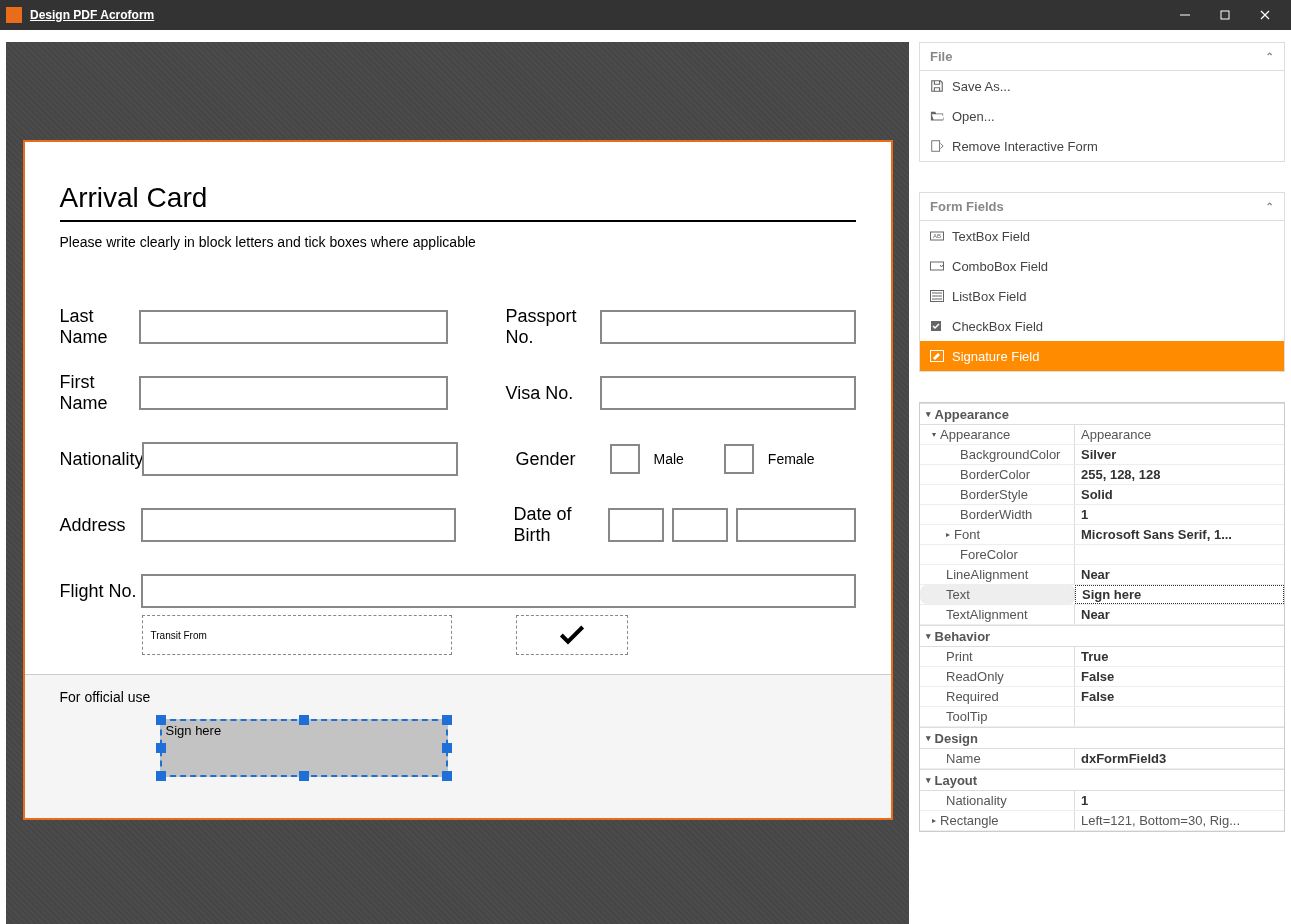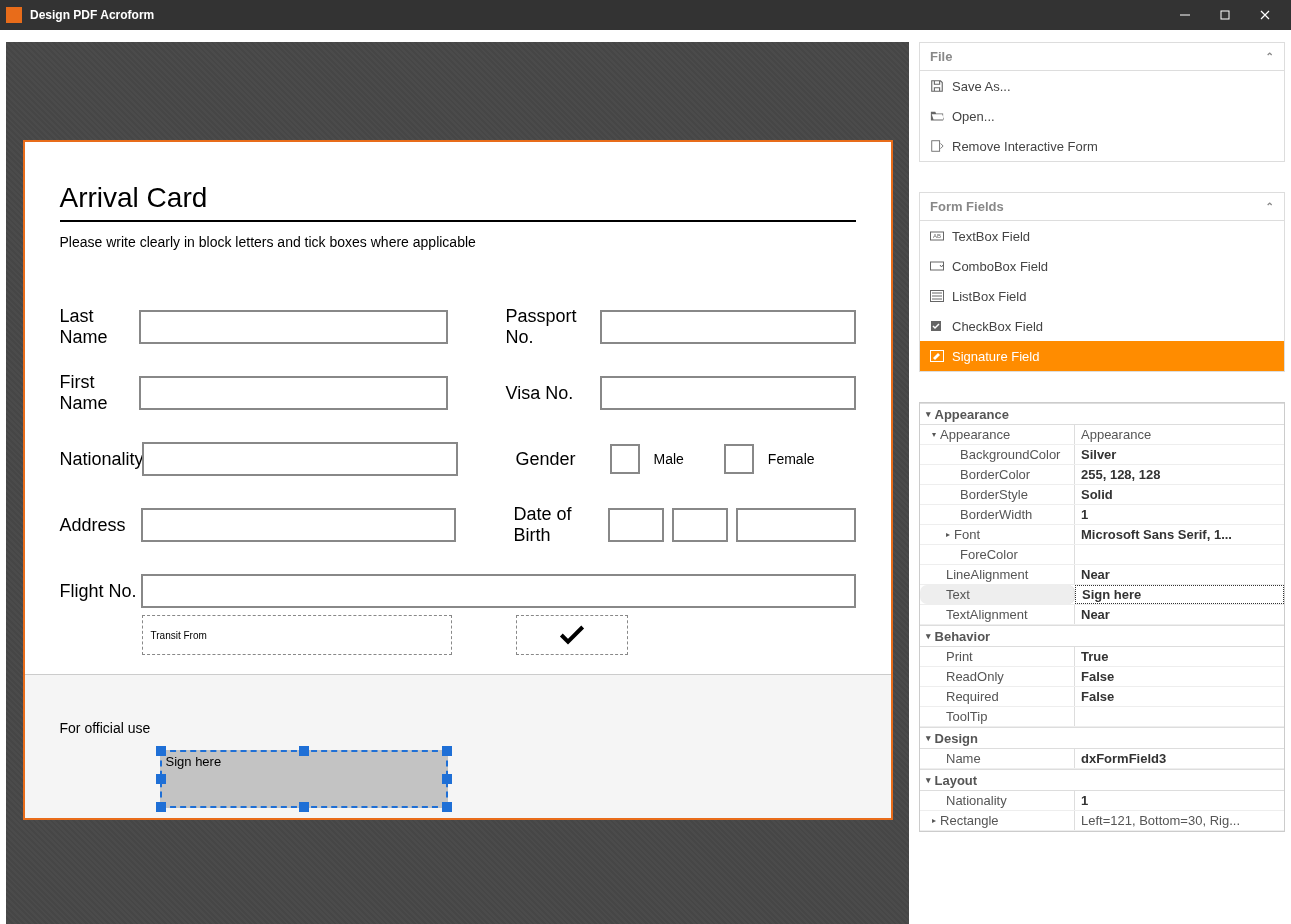--- a/index.html
+++ b/index.html
@@ -1,21 +1,21 @@
 <!DOCTYPE html>
 <html><head>
 <meta charset="utf-8">
 <style>
 * { box-sizing: border-box; margin: 0; padding: 0; font-family: "Segoe UI", Tahoma, sans-serif; }
 body { background: #fff; width: 1291px; height: 924px; overflow: hidden; }
 
 
 .titlebar { height: 30px; background: #333333; color: #fff; display: flex; align-items: center; padding: 0 6px; font-size: 12px; }
 .titlebar .app-icon { width: 16px; height: 16px; background: #e86c1a; margin-right: 8px; }
-.titlebar .title { flex: 1; font-weight: 600; }
+.titlebar .title { flex: 1; font-weight: 600; text-decoration: underline; }
 .titlebar .win-btn { width: 40px; height: 30px; display:flex; align-items:center; justify-content:center; color:#fff; }
 
 .main { display:flex; height: 894px; }
 
 
 .canvas-wrap { flex:1; padding: 12px 6px 0 6px; background:#fff; position:relative; }
 .dark-bg {
   background: repeating-linear-gradient(45deg, #464646 0 2px, #4b4b4b 2px 4px);
   width: 100%; height: 100%; position: relative; padding-top: 98px;
 }
@@ -56,21 +56,21 @@
 .check-box {
   width:112px; height:40px; border:1px dashed #888; display:flex; align-items:center; justify-content:center;
   margin-left:64px;
 }
 .check-box svg { width:32px; height:32px; }
 
 .official {
   position:absolute; left:0; right:0; bottom:0; height:144px;
   background:#f5f5f5; border-top:1px solid #ccc; padding:14px 35px;
 }
-.official-lbl { font-size:14px;margin-top:31px; }
+.official-lbl { font-size:14px; }
 .sel-field {
   position:relative; margin-top:14px; margin-left:100px;
   width:288px; height:58px; background:#c3c3c3; border:2px dashed #1e6fd6;
   font-size:13px; padding:2px 4px;
 }
 .handle { position:absolute; width:10px; height:10px; background:#1e6fd6; }
 .h-tl{top:-6px;left:-6px;} .h-tm{top:-6px;left:calc(50% - 5px);} .h-tr{top:-6px;right:-6px;}
 .h-ml{top:calc(50% - 5px);left:-6px;} .h-mr{top:calc(50% - 5px);right:-6px;}
 .h-bl{bottom:-6px;left:-6px;} .h-bm{bottom:-6px;left:calc(50% - 5px);} .h-br{bottom:-6px;right:-6px;}
 

